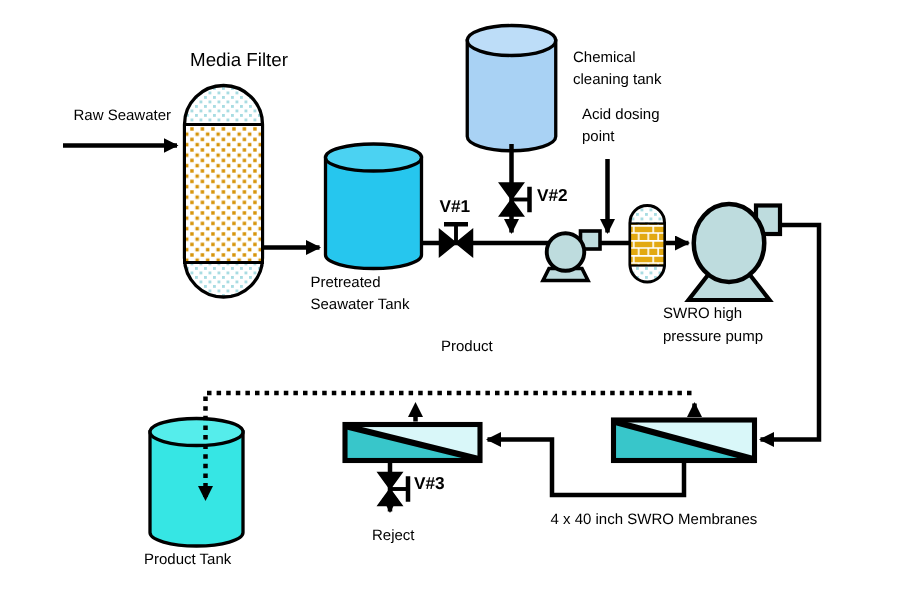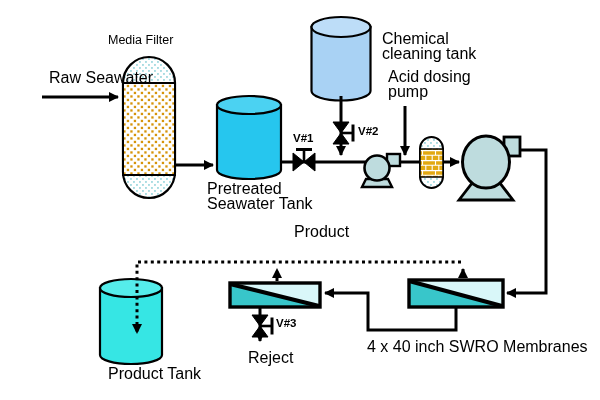--- a/index.html
+++ b/index.html
@@ -3,24 +3,24 @@
 <meta charset="utf-8">
 <style>
   html,body{margin:0;padding:0;background:#ffffff;}
   .stage{
     position:relative;width:600px;height:400px;background:#ffffff;
     font-family:"Liberation Sans","DejaVu Sans",sans-serif;
     color:#000;overflow:hidden;
   }
   .stage svg{position:absolute;left:0;top:0;}
   .lbl{
-    position:absolute;font-size:16px;line-height:15px;white-space:nowrap;
+    position:absolute;font-size:10px;line-height:15px;white-space:nowrap;
     color:#000;
   }
-  .lbl.center{text-align:left;}
+  .lbl.center{text-align:right;}
   .lbl.bold{font-weight:bold;font-size:11.5px;}
   .lbl.big{font-size:12.5px;}
 </style>
 </head>
 <body>
 
 <div class="stage">
 
   <svg width="600" height="400" viewBox="0 0 600 400">
     <defs>
@@ -142,31 +142,35 @@
     <div>Seawater Tank</div>
   </div>
 
   <div class="lbl" style="left:382px;top:31px;">
     <div>Chemical</div>
     <div>cleaning tank</div>
   </div>
 
   <div class="lbl" style="left:388px;top:69px;">
     <div>Acid dosing</div>
-    <div>pump</div>
+    <div>point</div>
   </div>
 
   <div class="lbl bold" style="left:293px;top:131px;">V#1</div>
 
   <div class="lbl bold" style="left:358px;top:124px;">V#2</div>
 
   <div class="lbl bold" style="left:276px;top:316px;">V#3</div>
 
   <div class="lbl" style="left:294px;top:224px;">Product</div>
 
+  <div class="lbl" style="left:442px;top:202px;">
+    <div>SWRO high</div>
+    <div>pressure pump</div>
+  </div>
 
   <div class="lbl" style="left:324px;top:339px;margin-left:43px;">4 x 40 inch SWRO Membranes</div>
 
   <div class="lbl" style="left:228px;top:350px;margin-left:20px;">Reject</div>
 
-  <div class="lbl" style="left:108px;top:366px;text-align:right;">Product Tank</div>
+  <div class="lbl" style="left:96px;top:366px;text-align:right;">Product Tank</div>
 
 </div>
 
 </body></html>

